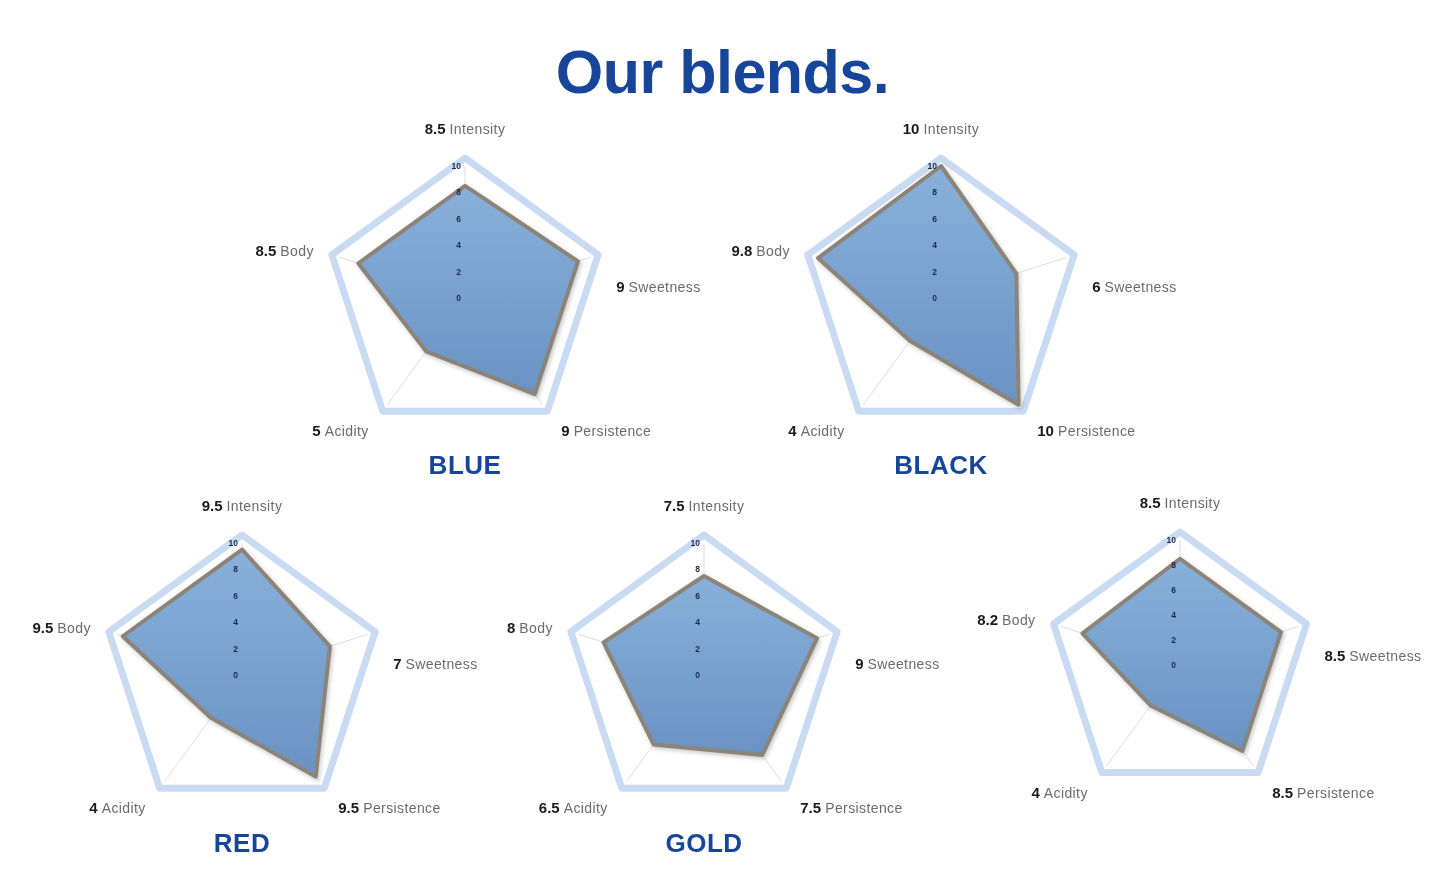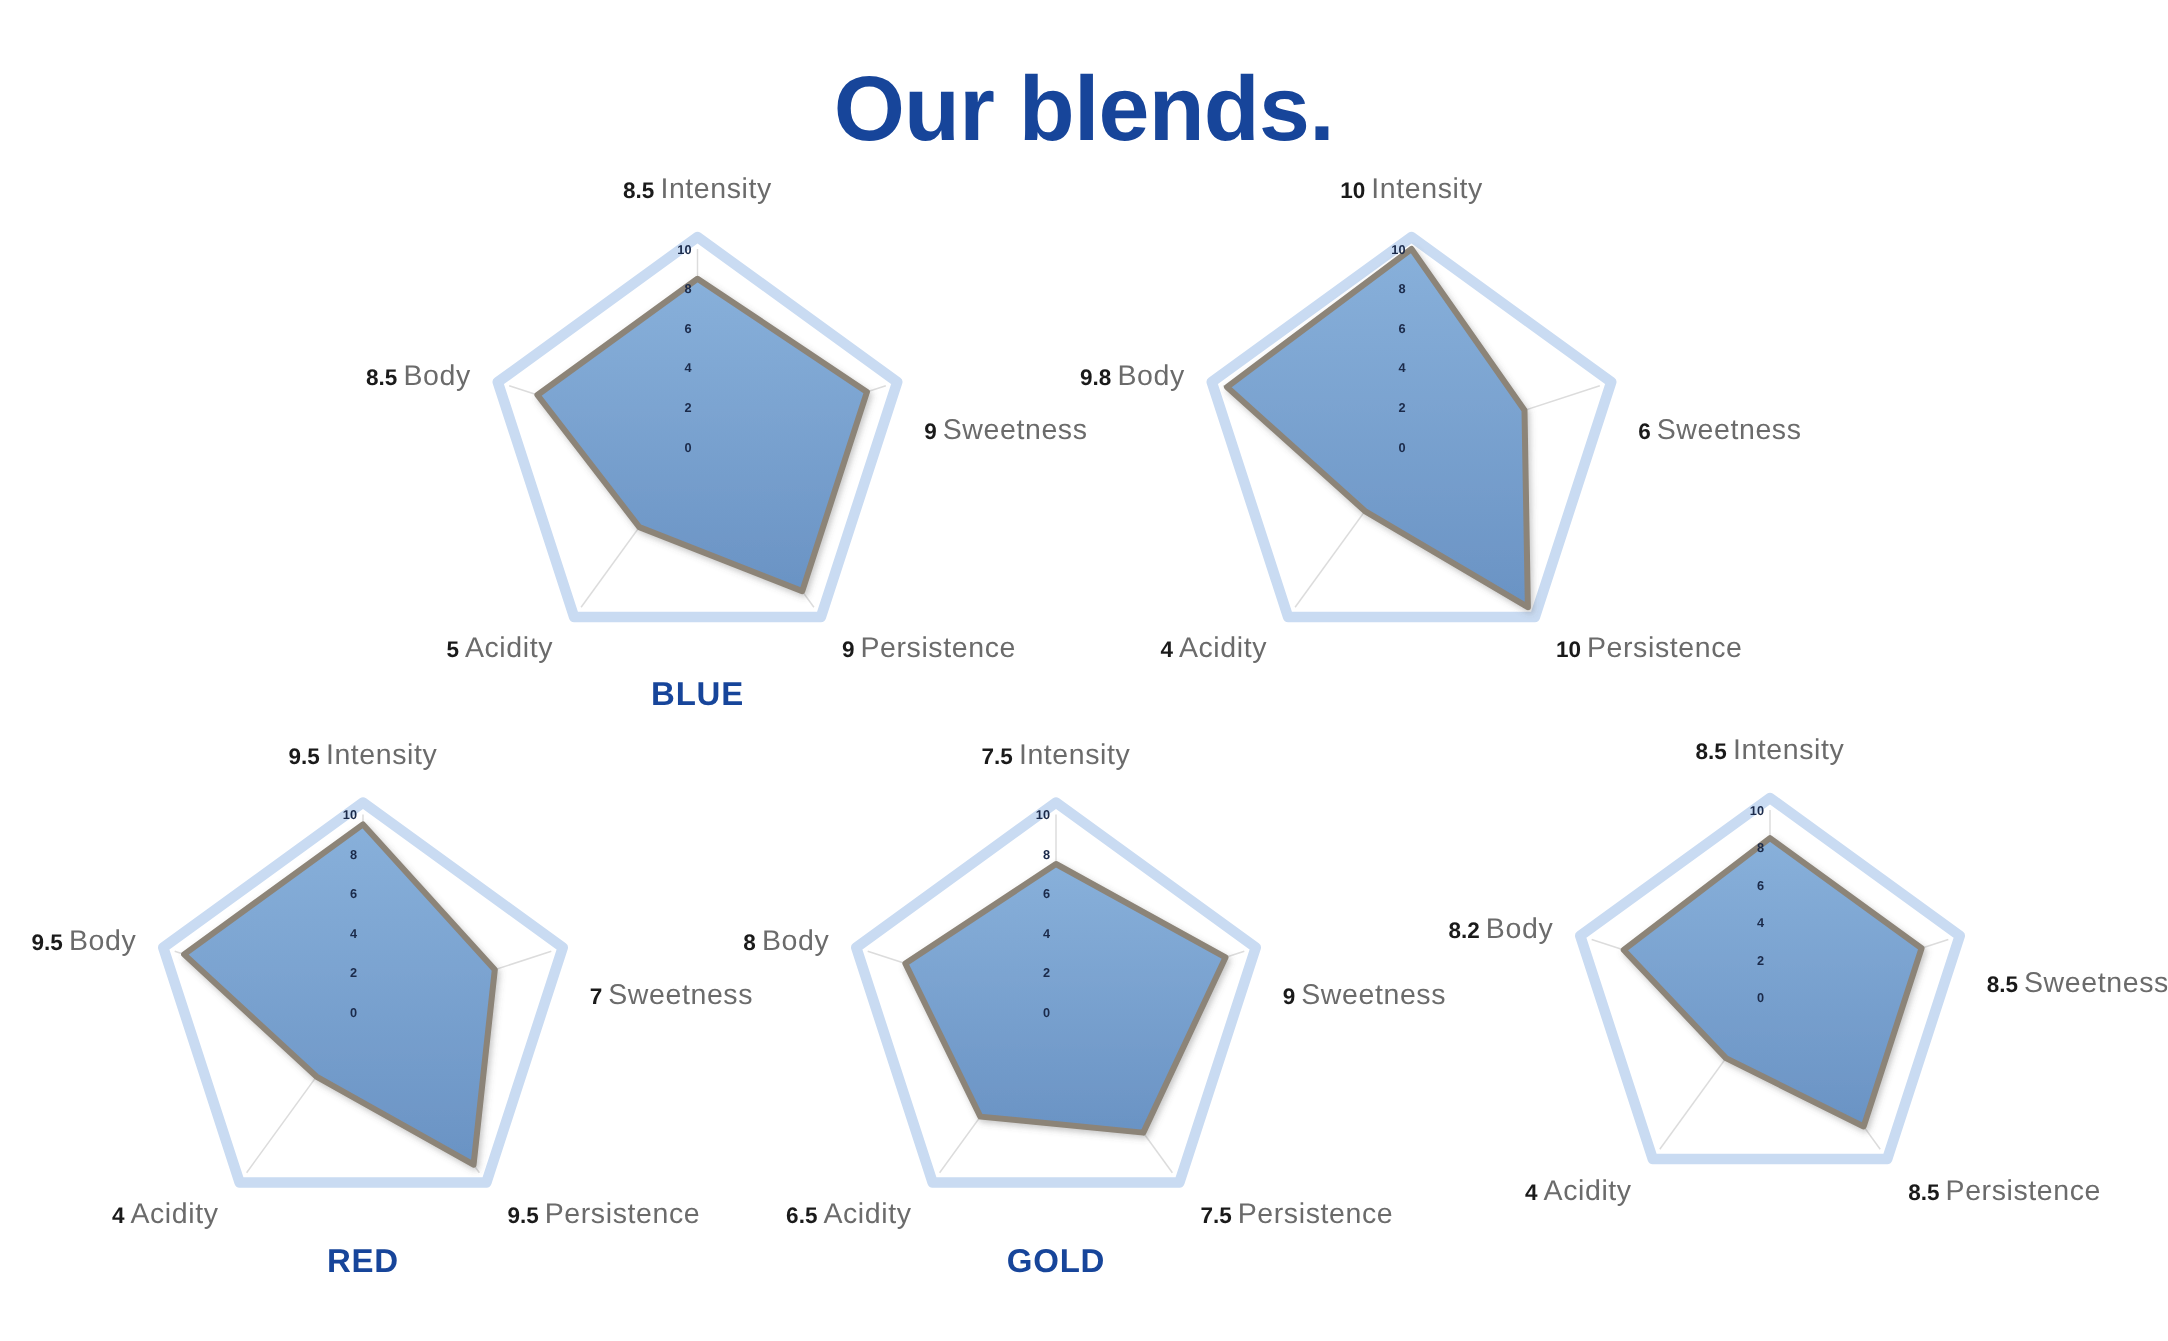--- a/index.html
+++ b/index.html
@@ -38,42 +38,42 @@
   .chart-cell svg {
     display: block;
     overflow: visible;
   }
 
   .blend-name {
     position: absolute;
     left: 0;
     width: 100%;
     text-align: center;
-    font-size: 22px;
+    font-size: 26px;
     font-weight: bold;
     color: #17459a;
     letter-spacing: 0.5px;
     white-space: nowrap;
   }
 
   
   .axis-label {
     position: absolute;
     white-space: nowrap;
     font-size: 13.5px;
     line-height: 1;
   }
   .axis-label .val {
     font-weight: bold;
     color: #1a1a1a;
     font-size: 15px;
   }
   .axis-label .nm {
     color: #6b6b6b;
-    font-size: 19px;
+    font-size: 14px;
     letter-spacing: 0.4px;
     margin-left: 4px;
   }
   .axis-label.pos-top   { transform: translate(-50%, -100%); }
   .axis-label.pos-left  { transform: translate(-100%, -50%); }
   .axis-label.pos-right { transform: translate(0, -50%); margin-top: 36px; }
   .axis-label.pos-bl    { transform: translate(-100%, 0); }
   .axis-label.pos-br    { transform: translate(0, 0); }
 
   .tick-text {
@@ -147,20 +147,21 @@
         <text x="306" y="260.2" text-anchor="end" class="tick-text" fill="#1b2a4a">4</text>
         <text x="306" y="286.6" text-anchor="end" class="tick-text" fill="#1b2a4a">2</text>
         <text x="306" y="313" text-anchor="end" class="tick-text" fill="#1b2a4a">0</text>
       </svg>
       <div class="axis-label pos-top" style="left: 310px; top: 148px;"><span class="val">10</span><span class="nm">Intensity</span></div>
       <div class="axis-label pos-right" style="left: 461.148px; top: 262.738px;"><span class="val">6</span><span class="nm">Sweetness</span></div>
       <div class="axis-label pos-br" style="left: 406.29px; top: 435.262px;"><span class="val">10</span><span class="nm">Persistence</span></div>
       <div class="axis-label pos-bl" style="left: 213.71px; top: 435.262px;"><span class="val">4</span><span class="nm">Acidity</span></div>
       <div class="axis-label pos-left" style="left: 158.852px; top: 262.738px;"><span class="val">9.8</span><span class="nm">Body</span></div>
     </div>
+    <div class="blend-name" style="top: 450px; left: 691px; width: 500px;">BLACK</div>
     <div class="chart-cell" style="left: -68px; top: 365px; width: 620px; height: 620px;">
       <svg width="620" height="620" viewBox="0 0 620 620">
         <defs>
           <linearGradient id="grad2" x1="0" y1="0" x2="0" y2="1">
             <stop offset="0%" stop-color="#88b0da"></stop>
             <stop offset="100%" stop-color="#6a93c4"></stop>
           </linearGradient>
           <filter id="sh2" x="-25%" y="-25%" width="150%" height="150%">
             <feDropShadow dx="1.5" dy="2" stdDeviation="2" flood-color="#5a5a5a" flood-opacity="0.35"></feDropShadow>
           </filter>

